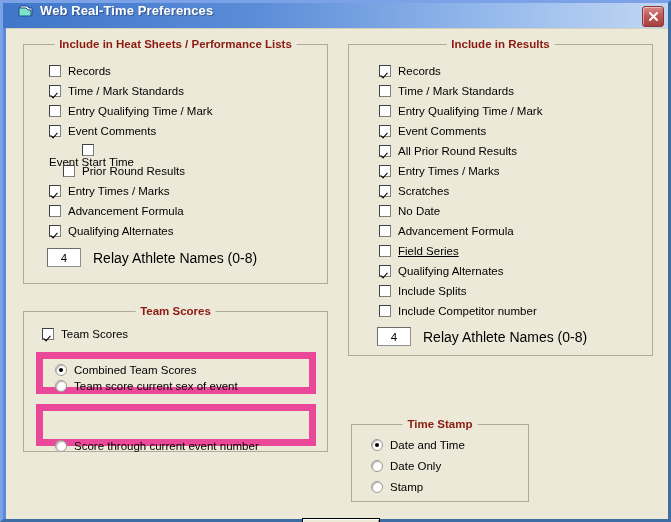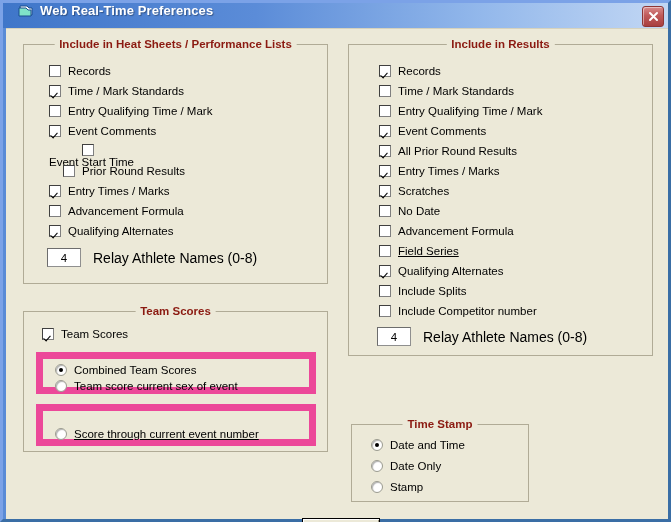--- a/index.html
+++ b/index.html
@@ -319,21 +319,21 @@
             <span class="rad selected"></span>
             <span class="rad-label">Combined Team Scores</span>
           </div>
           <div class="rad-row" style="left:12px; top:20px;">
             <span class="rad"></span>
             <span class="rad-label">Team score current sex of event</span>
           </div>
         </div>
 
         <div class="subgroup" style="left:12px; top:92px; width:280px; height:42px;">
-          <div class="rad-row" style="left:12px; top:16px;text-decoration:underline;">
+          <div class="rad-row" style="left:12px; top:28px;">
             <span class="rad"></span>
             <span class="rad-label">Score through current event number</span>
           </div>
         </div>
       </div>
 
       <div class="group" style="left:342px; top:15px; width:305px; height:312px;">
         <span class="group-title center">Include in Results</span>
 
         <div class="chk-row" style="left:30px; top:19px;">

